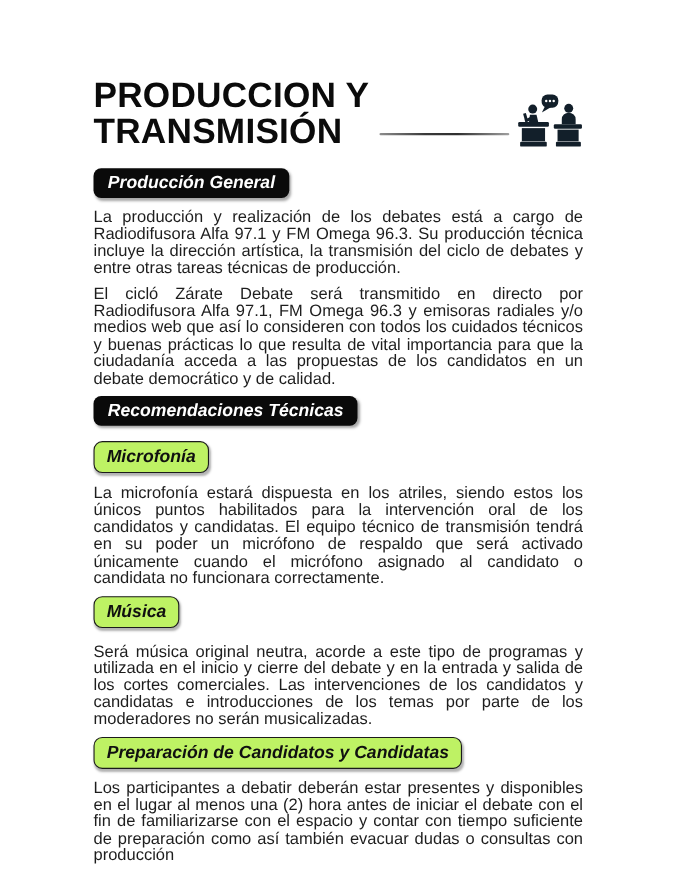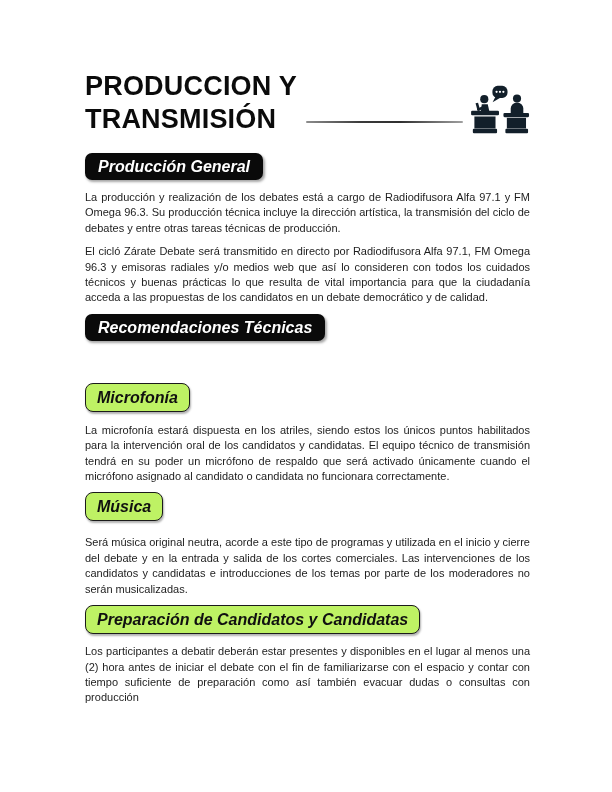--- a/index.html
+++ b/index.html
@@ -13,21 +13,21 @@
     width: 612px; height: 792px;
     background: #ffffff;
     overflow: hidden;
   }
   .content { padding: 70px 82px 0 85px; }
 
   
   .header { display: flex; align-items: flex-end; margin-bottom: 17px; }
   .title {
     margin: 0;
-    font-size: 27px;
+    font-size: 32px;
     line-height: 33px;
     font-weight: bold;
     color: #0b0b0b;
     letter-spacing: 0.2px;
     white-space: nowrap;
   }
   .title-line { display: block; }
   .rule {
     flex: 1;
     height: 2px;
@@ -62,27 +62,27 @@
     border-radius: 8px;
     box-shadow: 1px 2px 2px rgba(0,0,0,0.3);
   }
   .sec-b .badge { margin-bottom: 0; }
   .sec-c .badge { margin-bottom: 11px; }
   .sec-d .badge { margin-bottom: 14px; }
 
   
   .para {
     margin: 0 0 8px 0;
-    font-size: 11px;
+    font-size: 15px;
     line-height: 15.4px;
     color: #1d1d1d;
     text-align: justify;
   }
   .sec-a { margin-bottom: 2px; }
-  .sec-b { margin-bottom: 42px; }
+  .sec-b { margin-bottom: 14px; }
   .sec-c { margin-bottom: 0; }
   .sec-d { margin-bottom: 1px; }
 </style>
 </head>
 <body>
 
 <div class="page">
   <div class="content">
 
     <div class="header">

